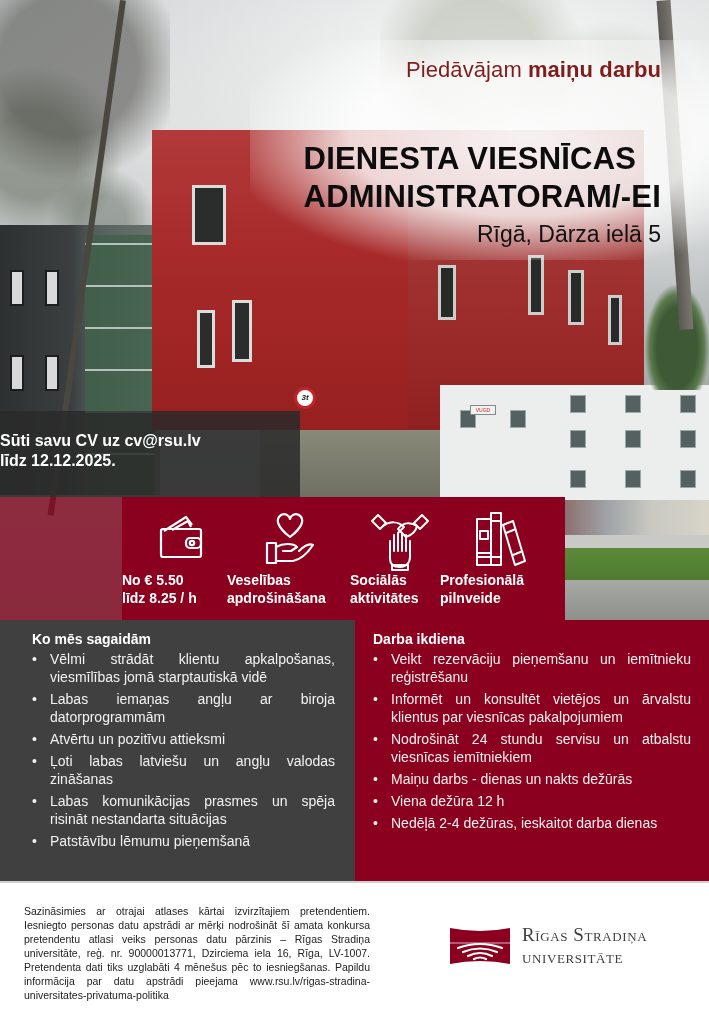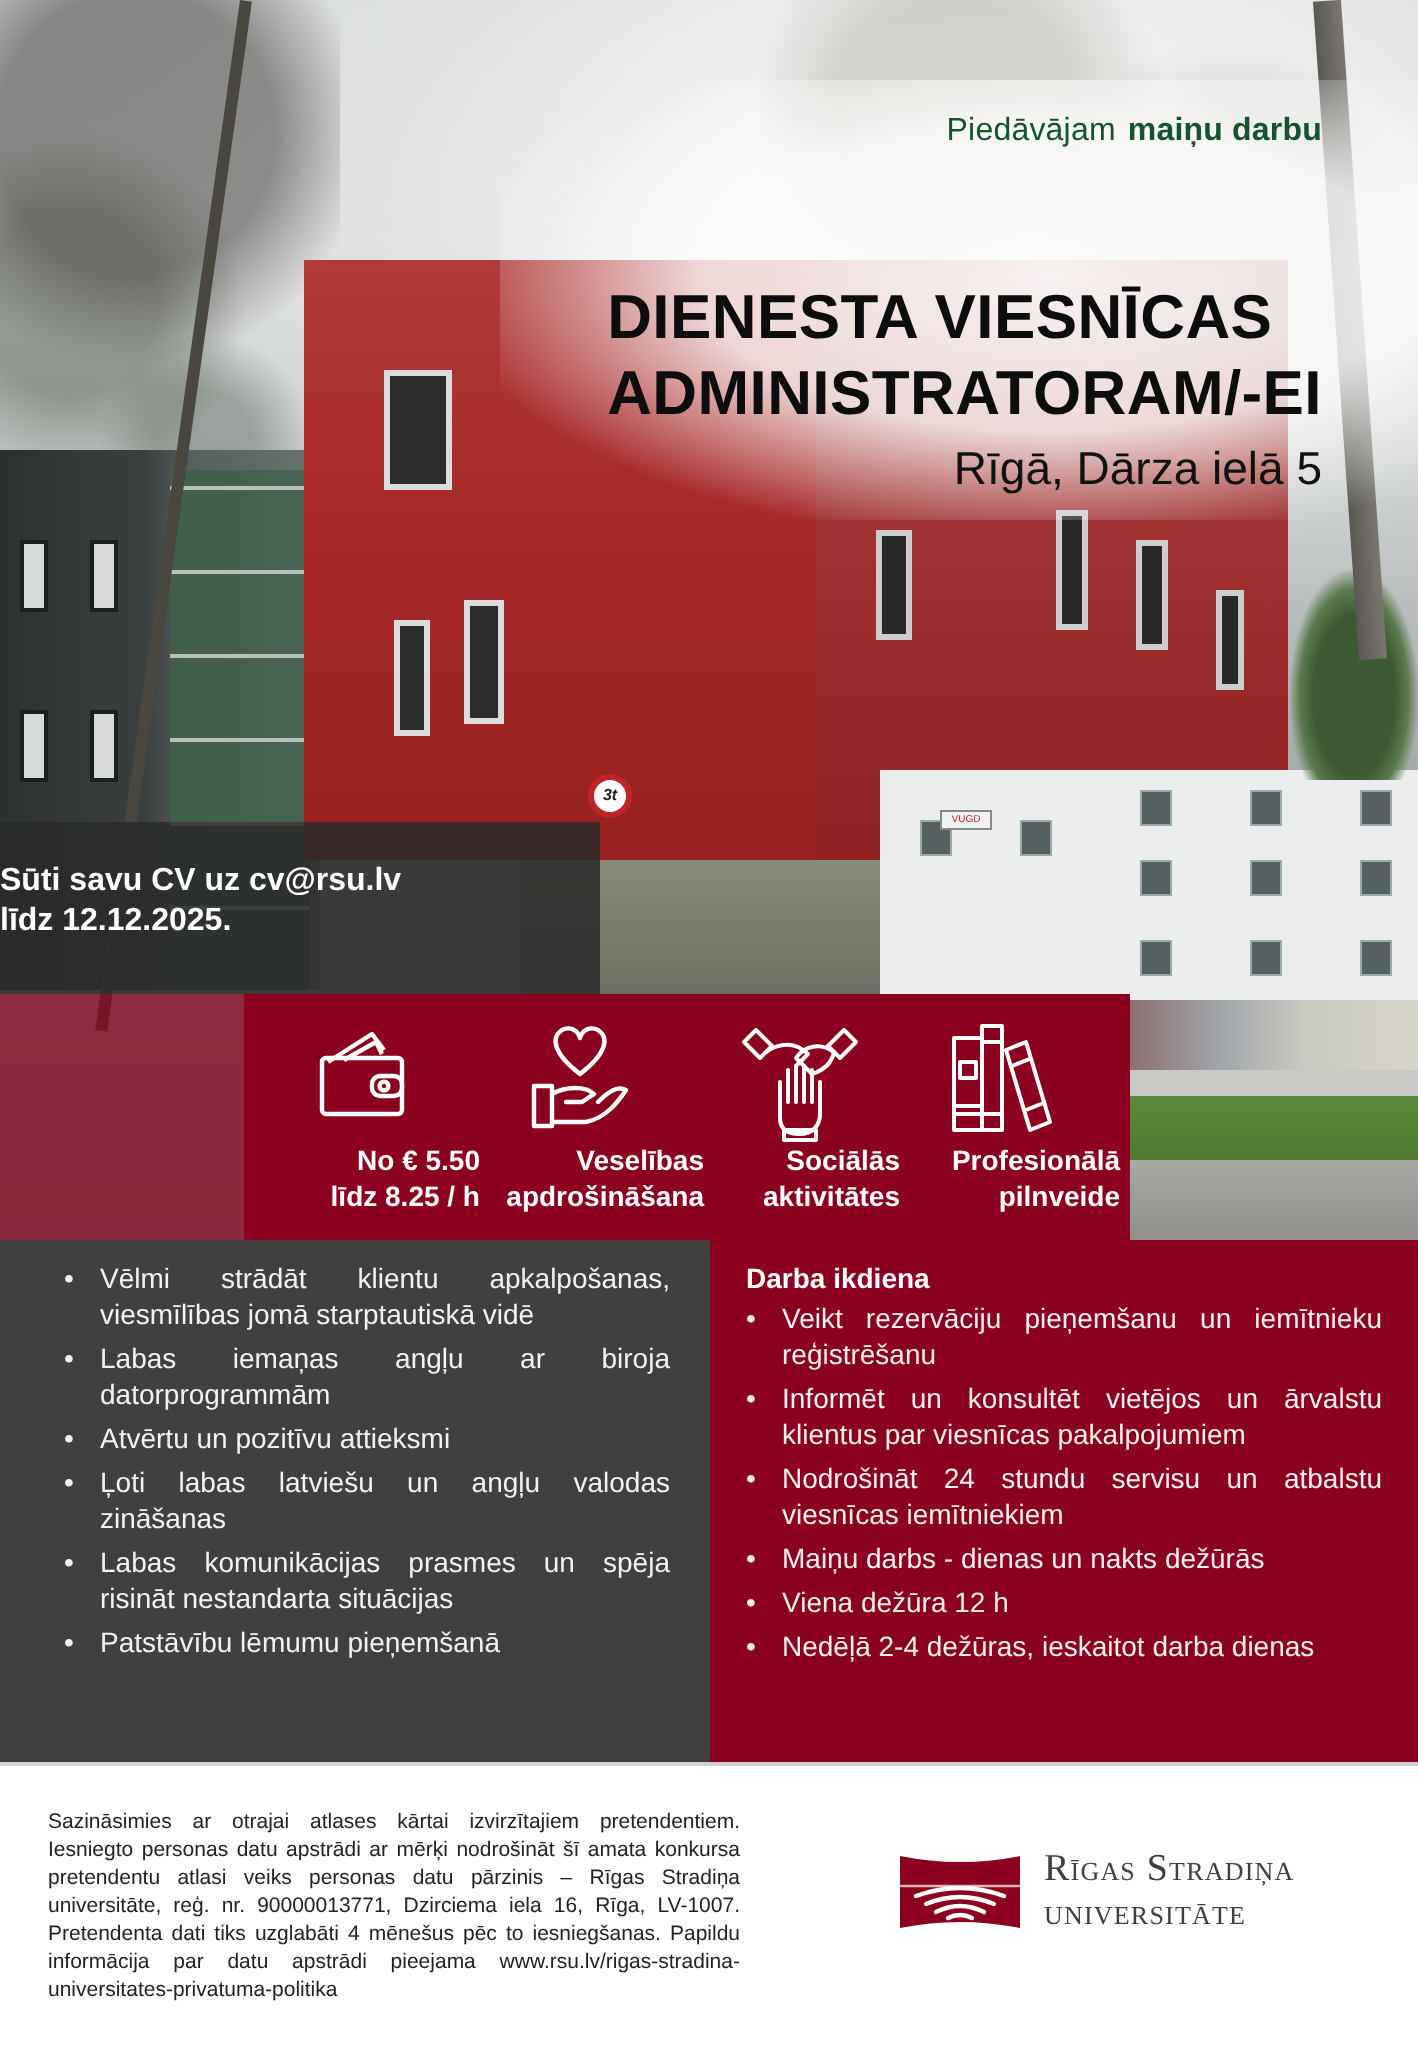--- a/index.html
+++ b/index.html
@@ -94,21 +94,21 @@
     position: absolute; left: 565px; top: 580px; width: 144px; height: 40px;
     background: linear-gradient(180deg, #a7a9a5, #8e908c);
   }
   .asphalt {
     position: absolute; left: 565px; top: 535px; width: 144px; height: 13px; background: #c9cac5;
   }
 
   
   .offer-line {
     position: absolute; right: 48px; top: 57px;
-    font-size: 16px; color: #14532d; white-space: nowrap; letter-spacing: 0.1px;
+    font-size: 22px; color: #7f1d1d; white-space: nowrap; letter-spacing: 0.1px;
   }
   .offer-line .bold { font-weight: bold; margin-left: 6px; }
   .job-title {
     position: absolute; right: 48px; top: 140px; 
     font-size: 31px; font-weight: bold; color: #0d0d0d; line-height: 38px; letter-spacing: 0.2px;
   }
   .location {
     position: absolute; right: 48px; top: 221px;
     font-size: 23px; color: #111;
   }
@@ -124,21 +124,21 @@
   
   .benefit-band-left {
     position: absolute; left: 0; top: 497px; width: 122px; height: 123px;
     background: rgba(139,0,30,0.72);
   }
   .benefit-band {
     position: absolute; left: 122px; top: 497px; width: 443px; height: 123px;
     background: #8b001e;
   }
   .benefit {
-    position: absolute; top: 0; height: 123px; text-align: right; color: #fff;
+    position: absolute; top: 0; height: 123px; text-align: left; color: #fff;
   }
   .benefit .icon { position: absolute; left: 50%; top: 14px; transform: translateX(-50%); }
   .benefit .label {
     position: absolute; left: 0; right: 0; top: 74px;
     font-weight: bold; font-size: 14px; line-height: 18px; white-space: nowrap;
   }
 
   
   .panel-left {
     position: absolute; left: 0; top: 620px; width: 355px; height: 261px;
@@ -306,20 +306,21 @@
       </svg>
     </span>
     <div class="label">
       <div>Profesionālā</div>
       <div>pilnveide</div>
     </div>
   </div>
 </div>
 
 <div class="panel-left">
+  <div class="panel-title">Ko mēs sagaidām</div>
   <ul class="panel-list">
     <li>Vēlmi strādāt klientu apkalpošanas, viesmīlības jomā starptautiskā vidē</li>
     <li>Labas iemaņas angļu ar biroja datorprogrammām</li>
     <li>Atvērtu un pozitīvu attieksmi</li>
     <li>Ļoti labas latviešu un angļu valodas zināšanas</li>
     <li>Labas komunikācijas prasmes un spēja risināt nestandarta situācijas</li>
     <li>Patstāvību lēmumu pieņemšanā</li>
   </ul>
 </div>
 

